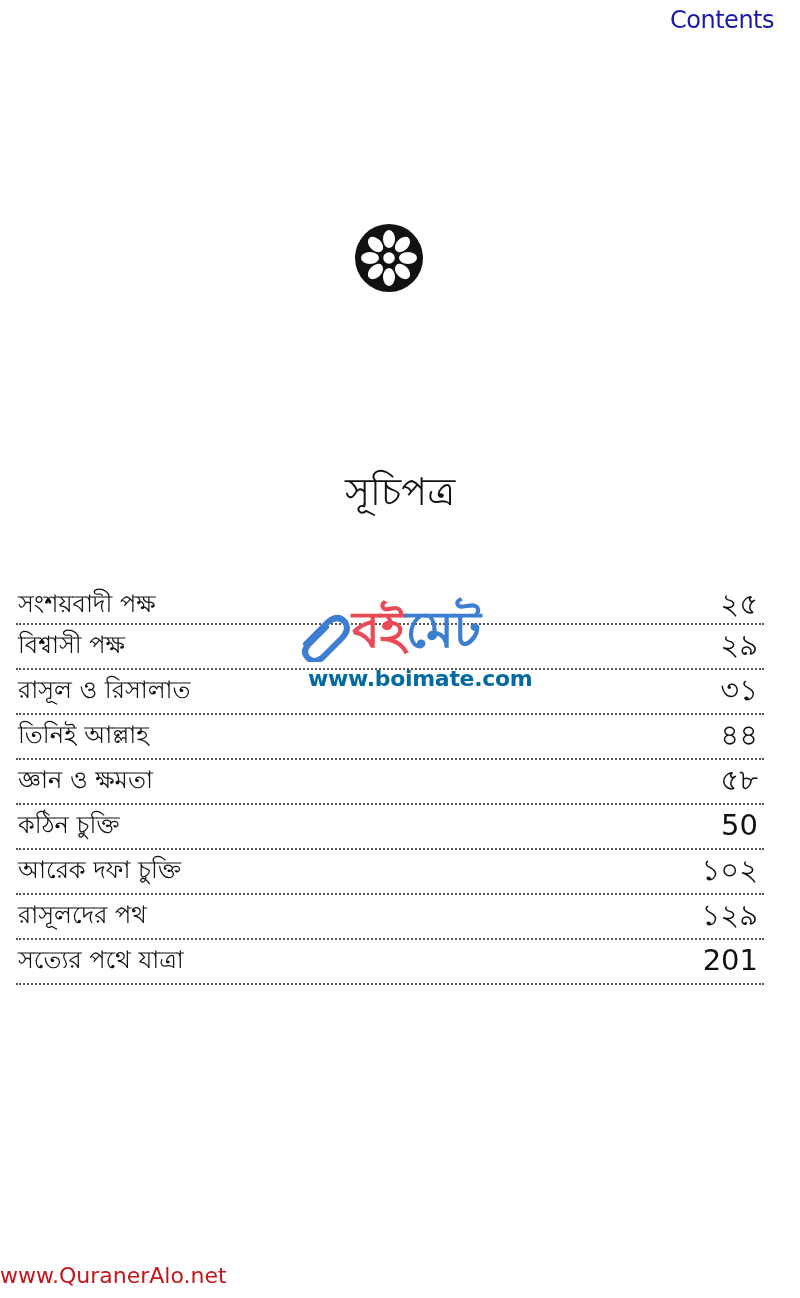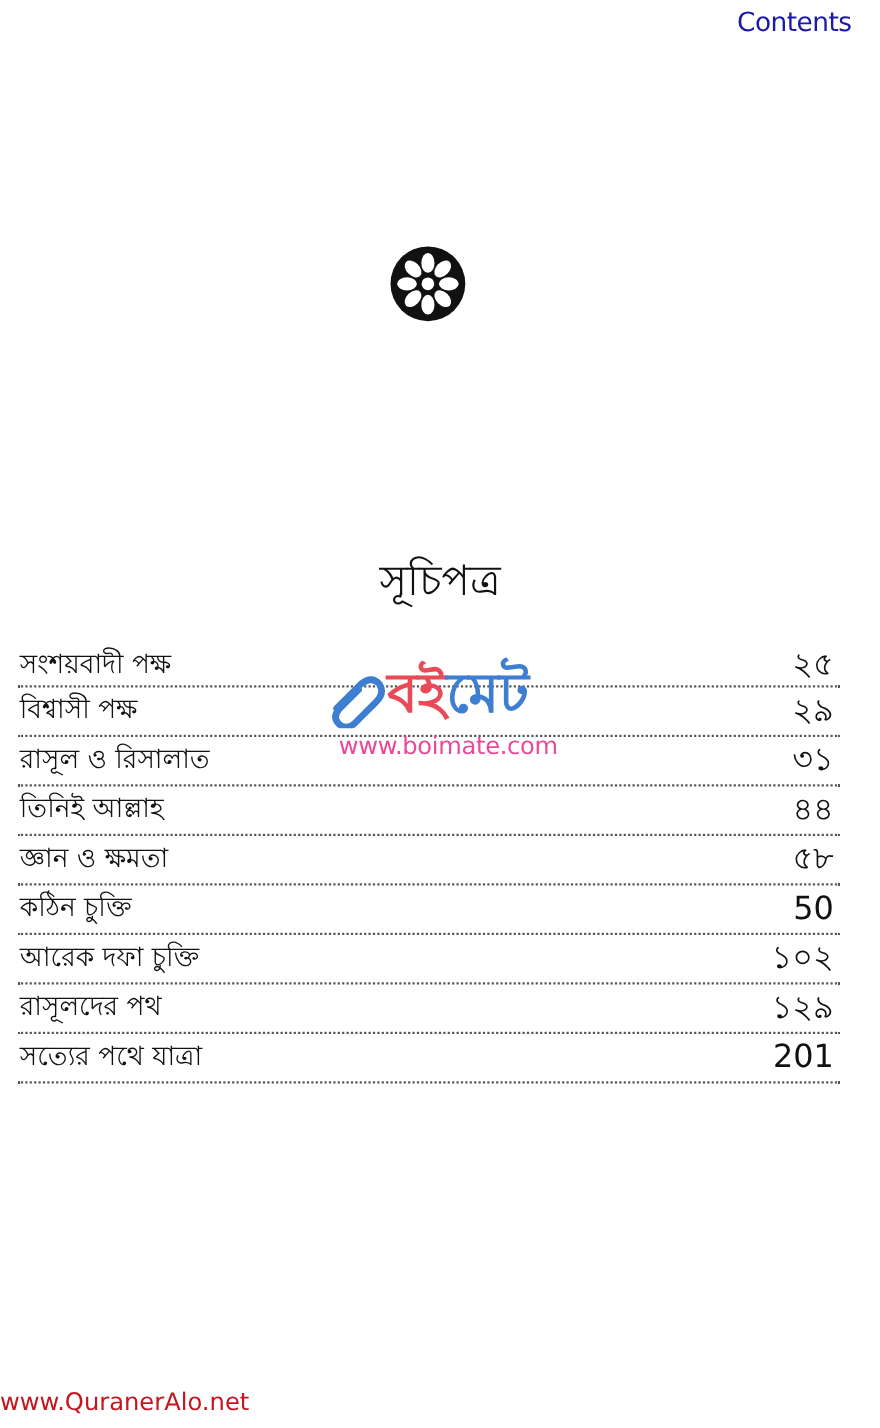--- a/index.html
+++ b/index.html
@@ -2,32 +2,32 @@
 <html><head>
 <meta charset="utf-8">
 <style>
   html, body { margin:0; padding:0; }
   body { width:800px; height:1298px; background:#ffffff; position:relative; overflow:hidden;
          font-family:"DejaVu Sans", sans-serif; color:#111; }
   .contents-link { position:absolute; top:6px; right:26px; font-family:"DejaVu Sans", sans-serif;
          font-size:24px; color:#1a1aa8; text-decoration:none; letter-spacing:-0.5px; }
   .ornament { position:absolute; left:353px; top:222px; width:72px; height:72px; }
   .title { position:absolute; top:462px; left:0; width:800px; text-align:center; font-size:38px;
-           font-family:"DejaVu Sans", sans-serif; color:#111;margin-top:36px; }
+           font-family:"DejaVu Sans", sans-serif; color:#111; }
   .toc { position:absolute; left:16px; top:588px; width:748px; }
   .row { position:relative; height:45px; display:flex; align-items:center; justify-content:space-between;
          border-bottom:2px dotted #555; box-sizing:border-box; padding:0 6px 4px 2px; }
   .row .t { font-size:24px; line-height:28px; }
   .row .p { font-size:29px; line-height:28px; }
   .row:first-child { height:37px; }
   .watermark { position:absolute; left:296px; top:604px; width:232px; height:90px; }
   .wm-word { position:absolute; left:56px; top:0; font-size:50px; font-weight:bold; line-height:52px; }
   .wm-word .r { color:#e84b57; }
   .wm-word .b { color:#3d7ed0; }
-  .wm-url { position:absolute; left:12px; top:62px; font-size:22px; font-weight:normal; color:#ec4899;
+  .wm-url { position:absolute; left:12px; top:62px; font-size:22px; font-weight:bold; color:#0369a1;
             font-family:"DejaVu Sans", sans-serif; letter-spacing:-0.3px; }
   .wm-clip { position:absolute; left:2px; top:10px; width:52px; height:48px; }
   .footer-url { position:absolute; top:1263px; left:0; width:740px; font-size:22px;
          color:#c4161c; font-family:"DejaVu Sans", sans-serif; }
 </style>
 </head>
 <body>
 
 <a class="contents-link">Contents</a>
 

